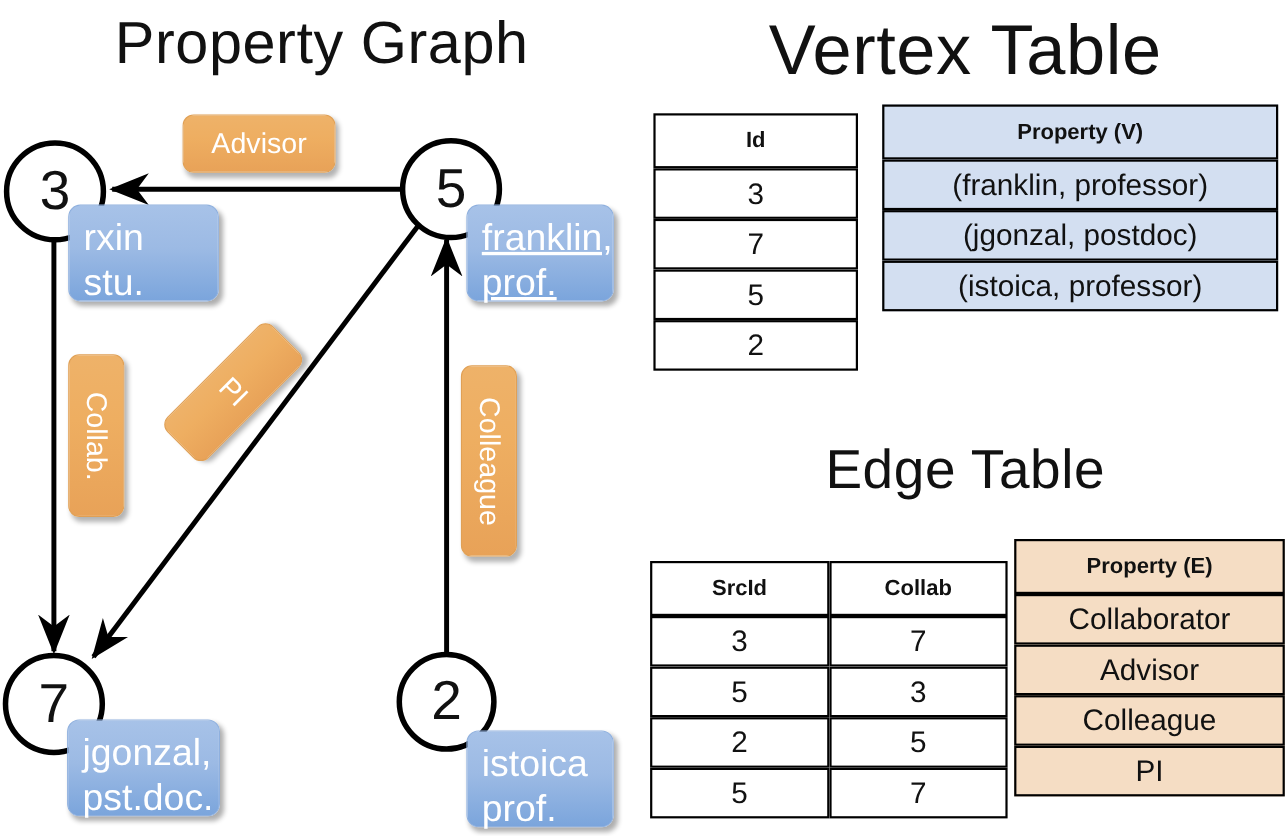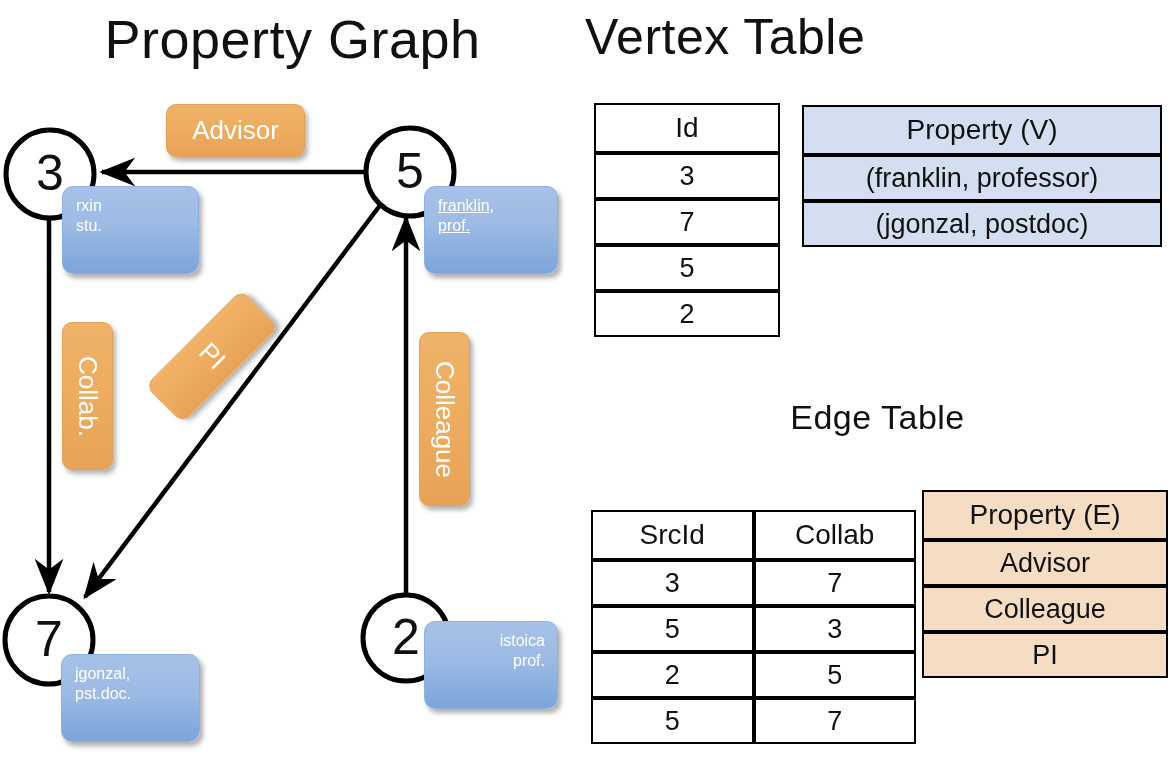--- a/index.html
+++ b/index.html
@@ -15,22 +15,22 @@
   
   .big-title {
     position: absolute;
     font-family: "Liberation Sans", sans-serif;
     font-weight: 300;
     color: #111;
     white-space: nowrap;
     letter-spacing: 0.5px;
   }
   #title-property-graph { left: 0; top: 8px; width: 585px; text-align: center; font-size: 54px; }
-  #title-vertex-table  { left: 585px; top: 8px; width: 585px; font-size: 50px; }
-  #title-edge-table    { left: 585px; top: 398px; width: 585px; text-align: center; font-size: 34px; }
+  #title-vertex-table  { left: 585px; top: 8px; width: 585px; text-align: center; font-size: 64px; }
+  #title-edge-table    { left: 585px; top: 398px; width: 585px; text-align: center; font-size: 50px; }
 
   
   #graph-svg { position: absolute; left: 0; top: 0; width: 585px; height: 760px; }
 
   
   .node-num {
     position: absolute;
     font-family: "Liberation Sans", sans-serif;
     font-weight: 300;
     font-size: 50px;
@@ -42,21 +42,21 @@
 
   
   .vbox {
     position: absolute;
     border-radius: 11px;
     background: linear-gradient(to bottom, #a7c2e8 0%, #9cbae4 45%, #7ba5dc 100%);
     box-shadow: 3px 4px 5px rgba(0,0,0,0.32);
     color: #ffffff;
     font-family: "Liberation Sans", sans-serif;
     font-weight: 300;
-    font-size: 16px;
+    font-size: 34px;
     line-height: 1.22;
     padding: 9px 12px 0 13px;
     border: 1px solid #8fb0de;
   }
 
   
   .ebox {
     position: absolute;
     border-radius: 10px;
     background: linear-gradient(to bottom, #eeb269 0%, #eeae61 40%, #e8a258 100%);
@@ -92,22 +92,22 @@
     font-family: "Liberation Sans", sans-serif;
     font-weight: 300;
     font-size: 27px;
     color: #111;
     text-align: center;
     padding: 0;
     height: 46px;
     background: #ffffff;
   }
   .tbl th {
-    font-weight: normal;
-    font-size: 28px;
+    font-weight: bold;
+    font-size: 20px;
     height: 50px;
   }
   .blue-col td, .blue-col th { background: #d3dff1; }
   .orange-col td, .orange-col th { background: #f5ddc4; }
 </style>
 </head>
 <body>
 
 <div id="root">
 
@@ -151,21 +151,21 @@
   <div class="vbox" style="left:424px; top:186px; width:134px; height:88px;text-decoration:underline;">
     <div>franklin,</div>
     <div>prof.</div>
   </div>
 
   <div class="vbox" style="left:61px; top:654px; width:139px; height:88px;">
     <div>jgonzal,</div>
     <div>pst.doc.</div>
   </div>
 
-  <div class="vbox" style="left:424px; top:621px; width:134px; height:88px;text-align:right;">
+  <div class="vbox" style="left:424px; top:664px; width:134px; height:88px;">
     <div>istoica</div>
     <div>prof.</div>
   </div>
 
   <div class="ebox" style="left:166px; top:104px; width:139px; height:53px;">
     <span>Advisor</span>
   </div>
 
   <div class="ebox ebox-vert" style="left:62px; top:322px; width:51px; height:148px;">
     <span>Collab.</span>
@@ -192,30 +192,33 @@
     </tr>
     <tr>
       <td>5</td>
     </tr>
     <tr>
       <td>2</td>
     </tr>
   </tbody>
     </table>
 
-  <table class="tbl blue-col" style="left:786px; top:105px; width:376px;padding-left:16px;">
+  <table class="tbl blue-col" style="left:786px; top:95px; width:376px;padding-left:16px;">
     <tbody>
         <tr>
       <th>Property (V)</th>
     </tr>
     <tr>
       <td>(franklin, professor)</td>
     </tr>
     <tr>
       <td>(jgonzal, postdoc)</td>
+    </tr>
+    <tr>
+      <td>(istoica, professor)</td>
     </tr>
   </tbody>
     </table>
 
   <table class="tbl" style="left:591px; top:510px; width:325px;">
     <tbody>
         <tr>
       <th style="width:50%">SrcId</th>
       <th style="width:50%">Collab</th>
     </tr>
@@ -237,20 +240,23 @@
     </tr>
   </tbody>
     </table>
 
   <table class="tbl orange-col" style="left:922px; top:490px; width:246px;">
     <tbody>
         <tr>
       <th>Property (E)</th>
     </tr>
     <tr>
+      <td>Collaborator</td>
+    </tr>
+    <tr>
       <td>Advisor</td>
     </tr>
     <tr>
       <td>Colleague</td>
     </tr>
     <tr>
       <td>PI</td>
     </tr>
   </tbody>
     </table>

